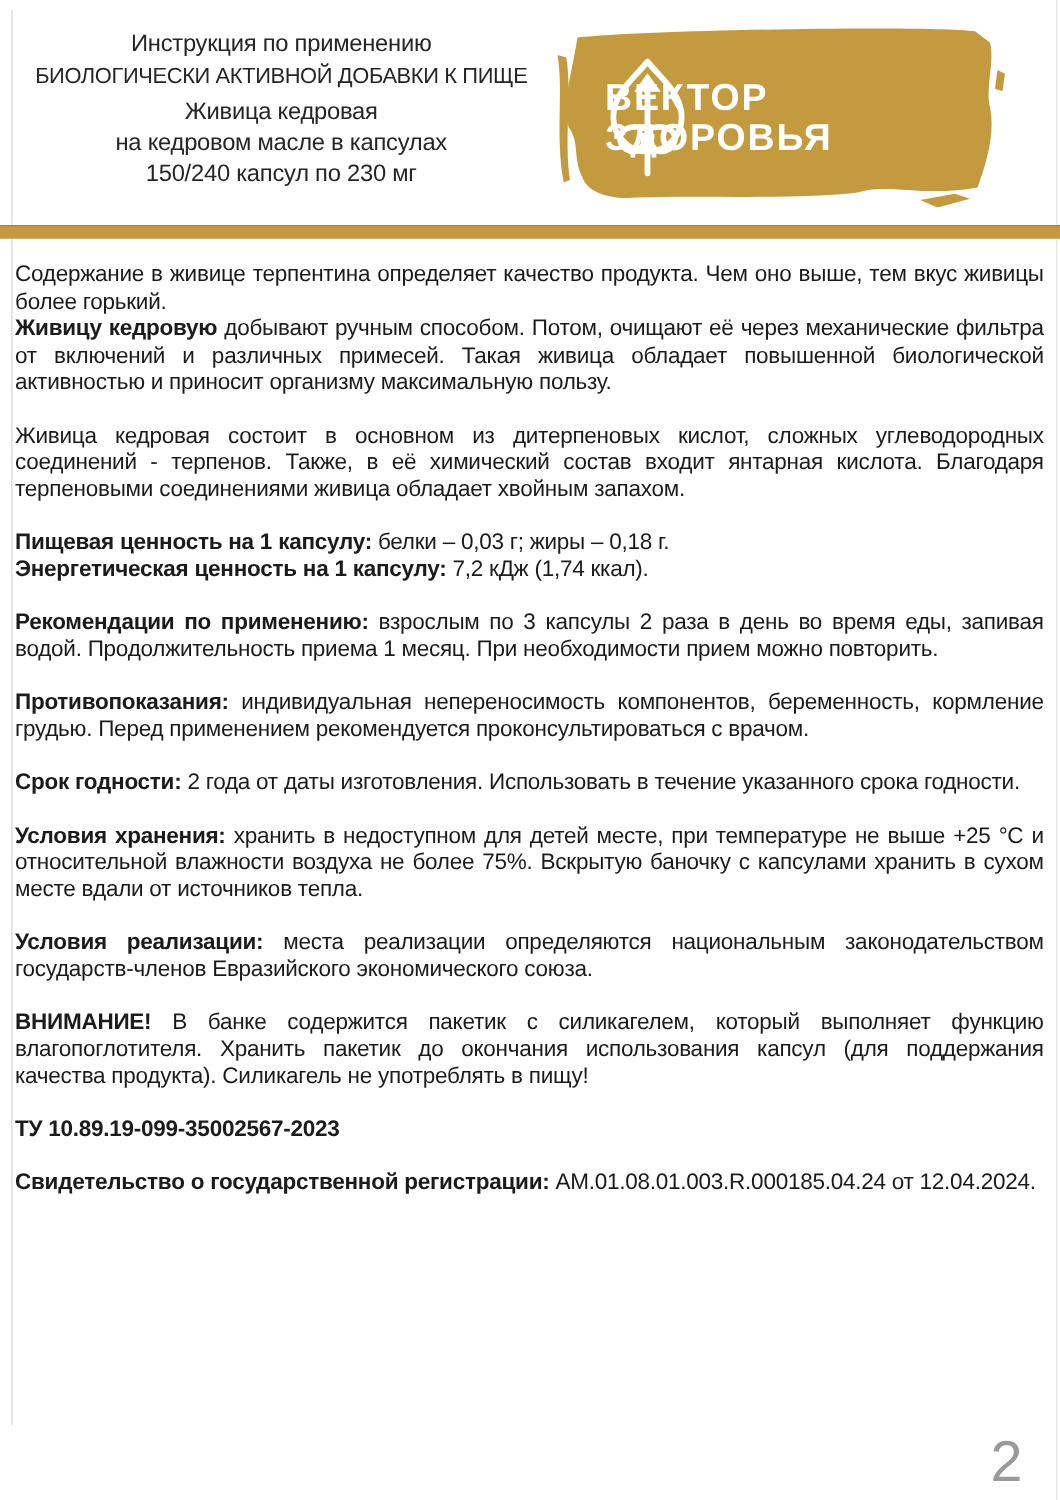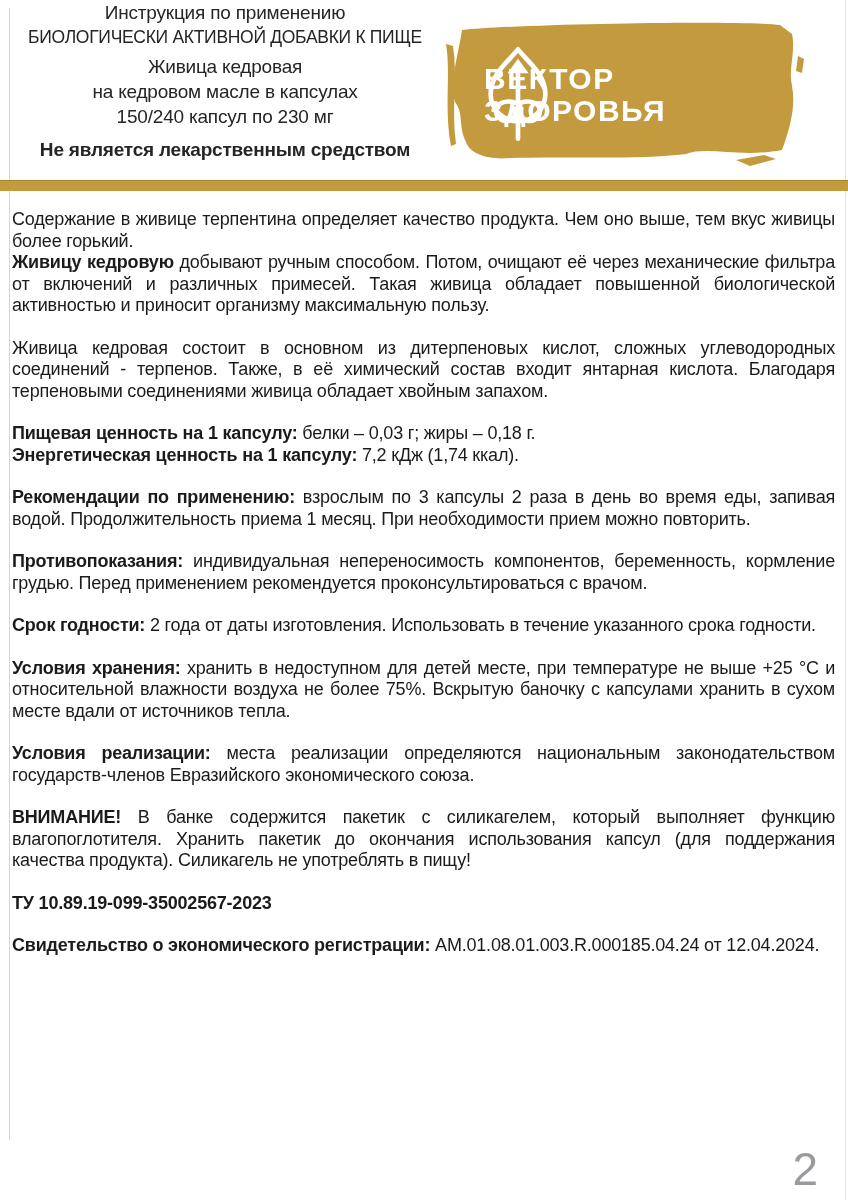--- a/index.html
+++ b/index.html
@@ -11,21 +11,21 @@
     font-family:"Liberation Sans", sans-serif;
     color:#1b1b1b;
   }
   .edge-line{position:absolute;top:8px;bottom:60px;width:1px;background:#d6d6d6;}
   .edge-left{left:9px;}
   .edge-right{right:2px;top:0;bottom:0;background:#e3e3e3;}
 
   
   .header{position:relative;height:180px;}
   .header-text{
-    position:absolute;left:10px;top:0;width:430px;
+    position:absolute;left:10px;top:23px;width:430px;
     text-align:center;color:#252525;
     font-size:19px;line-height:25px;letter-spacing:-0.2px;
   }
   .header-caps{font-size:17.5px;letter-spacing:-0.3px;}
   .product-block{margin-top:4px;}
   .disclaimer{font-weight:bold;margin-top:8px;font-size:19px;}
 
   
   .logo{position:absolute;left:440px;top:16px;width:372px;height:150px;}
   .logo svg{position:absolute;left:0;top:0;}
@@ -77,21 +77,20 @@
 
   <div class="header">
     <div class="header-text">
       <div>Инструкция по применению</div>
       <div class="header-caps">БИОЛОГИЧЕСКИ АКТИВНОЙ ДОБАВКИ К ПИЩЕ</div>
       <div class="product-block">
         <div>Живица кедровая</div>
         <div>на кедровом масле в капсулах</div>
         <div>150/240 капсул по 230 мг</div>
       </div>
-      <div class="disclaimer">Не является лекарственным средством</div>
     </div>
 
     <div class="logo">
       <svg width="372" height="150" viewBox="0 0 372 150">
         <path fill="#c49a3e" d="M22 14 C80 8, 300 4, 340 9 L352 18 C356 36, 348 52, 352 70 C356 90, 350 112, 342 134 C300 142, 268 130, 246 138 C198 144, 120 140, 70 142 C48 144, 30 138, 26 126 C18 110, 24 98, 15 86 C9 68, 18 40, 22 14 Z"></path>
         <path fill="#c49a3e" d="M6 28 C11 58, 4 92, 11 130 L16 128 C11 94, 18 60, 13 30 Z"></path>
         <path fill="#c49a3e" d="M296 144 l28 -5 l12 4 l-26 7 Z"></path>
         <path fill="#c49a3e" d="M358 40 l6 3 l-2 14 l-6 -2 Z"></path>
       </svg>
       <div class="logo-content">
@@ -130,18 +129,18 @@
     <p class="body-p"><b class="lead">Срок годности:</b><span> 2 года от даты изготовления. Использовать в течение указанного срока годности.</span></p>
 
     <p class="body-p"><b class="lead">Условия хранения:</b><span> хранить в недоступном для детей месте, при температуре не выше +25 °С и относительной влажности воздуха не более 75%. Вскрытую баночку с капсулами хранить в сухом месте вдали от источников тепла.</span></p>
 
     <p class="body-p"><b class="lead">Условия реализации:</b><span> места реализации определяются национальным законодат­ельством государств-членов Евразийского экономического союза.</span></p>
 
     <p class="body-p"><b class="lead">ВНИМАНИЕ!</b><span> В банке содержится пакетик с силикагелем, который выполняет функ­цию влагопоглотителя. Хранить пакетик до окончания использования капсул (для поддержания качества продукта). Силикагель не употреблять в пищу!</span></p>
 
     <p class="body-p"><b class="lead">ТУ 10.89.19-099-35002567-2023</b></p>
 
-    <p class="body-p tight"><b class="lead">Свидетельство о экономического регистрации:</b><span> АМ.01.08.01.003.R.000185.04.24 от 12.04.2024.</span></p>
+    <p class="body-p tight"><b class="lead">Свидетельство о государственной регистрации:</b><span> АМ.01.08.01.003.R.000185.04.24 от 12.04.2024.</span></p>
   </div>
 
   <div class="page-number">2</div>
 
 </div>
 
 </body></html>

